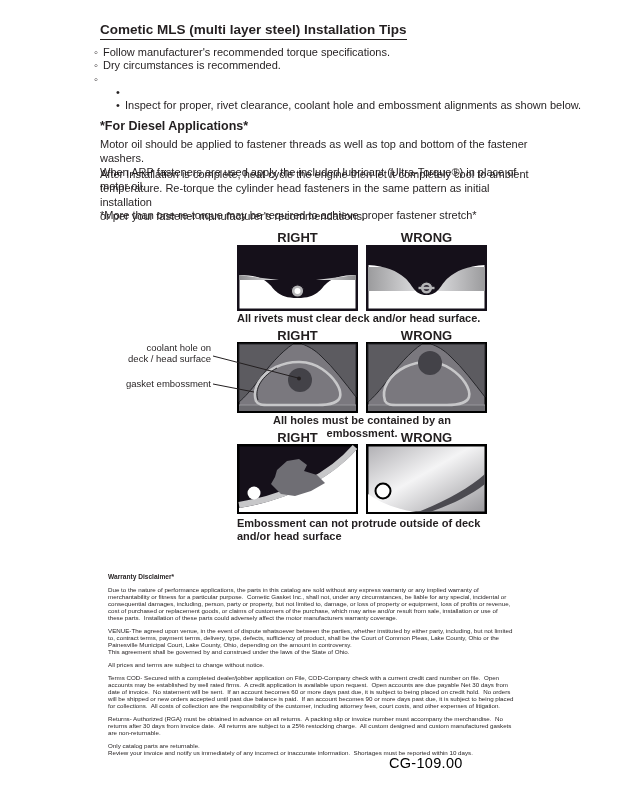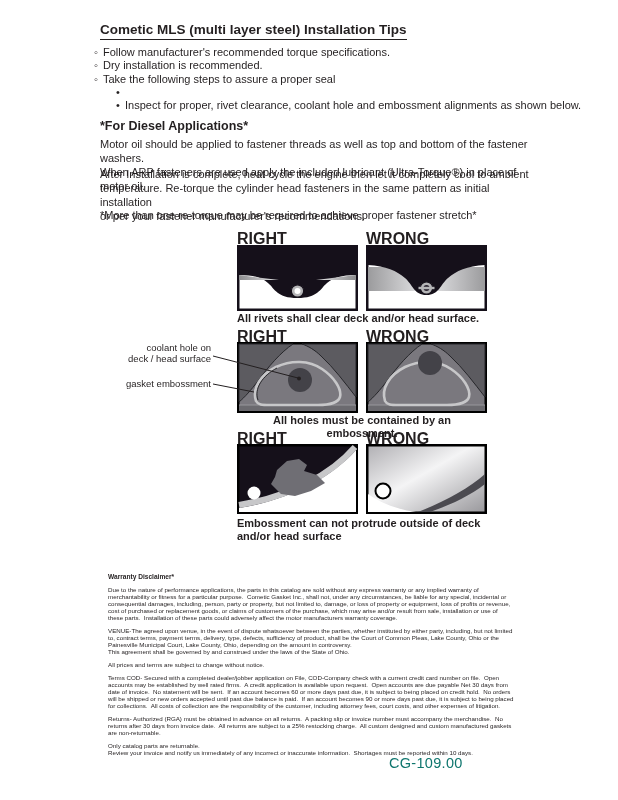--- a/index.html
+++ b/index.html
@@ -18,21 +18,21 @@
   .bullets { left:94px; top:46px; font-size:11px; line-height:13.3px; }
   .brow { display:flex; }
   .bmark { width:9px; flex:0 0 9px; }
   .srow { display:flex; margin-left:22px; }
   .smark { width:9px; flex:0 0 9px; }
 
   .diesel-heading { left:100px; top:119px; font-size:12.5px; font-weight:bold; }
   .para { left:100px; font-size:11px; line-height:14px; width:430px; }
   .p1 { top:137px; } .p2 { top:167px; } .p3 { top:208px; }
 
-  .dlabel { width:121px; font-size:16px; font-weight:bold; }
+  .dlabel { width:121px; text-align:center; font-size:13px; font-weight:bold; }
   .lx1 { left:237px; } .lx2 { left:366px; }
   .ry1 { top:230px; } .ry2 { top:328px; } .ry3 { top:430px; }
 
   .dbox { width:121px; }
   .by1 { top:245px; } .by2 { top:342px; } .by3 { top:444px; }
   .dbox svg { display:block; }
 
   .cap { font-size:11px; font-weight:bold; line-height:12.5px; }
   .cap1 { left:237px; top:312px; width:280px; }
   .cap2 { left:237px; top:414px; width:250px; text-align:center; }
@@ -40,41 +40,40 @@
 
   .ann { font-size:9.5px; line-height:11px; text-align:right; width:110px; }
   .ann-coolant { left:101px; top:342px; }
   .ann-emboss  { left:101px; top:378px; }
   .ann-overlay { left:0; top:0; pointer-events:none; }
 
   .disclaimer { left:108px; top:573px; width:406px; font-size:6.2px; line-height:7px; }
   .disclaimer h4 { font-size:6.6px; margin:0 0 6px 0; }
   .disclaimer p { margin:0 0 6px 0; }
 
-  .doc-code { left:389px; top:755px; font-size:14.5px; letter-spacing:0.3px; color:#0f766e; }
+  .doc-code { left:389px; top:755px; font-size:14.5px; letter-spacing:0.3px; color:#000000; }
 </style>
 </head>
 <body>
 
 <div class="page">
 
   <div class="abs title">Cometic MLS (multi layer steel) Installation Tips</div>
 
   <div class="abs bullets">
     <div class="brow">
       <span class="bmark">◦</span>
       <span>Follow manufacturer's recommended torque specifications.</span>
     </div>
     <div class="brow">
       <span class="bmark">◦</span>
-      <span>Dry installation is recommended.</span>
+      <span>Dry circumstances is recommended.</span>
     </div>
     <div class="brow">
       <span class="bmark">◦</span>
-      <span>Take the following steps to assure a proper seal</span>
     </div>
     <div class="srow">
       <span class="smark">•</span>
     </div>
     <div class="srow">
       <span class="smark">•</span>
       <span>Inspect for proper, rivet clearance, coolant hole and embossment alignments as shown below.</span>
     </div>
   </div>
 
@@ -119,21 +118,21 @@
         </linearGradient>
       </defs>
       <rect x="1.25" y="1.25" width="118.5" height="63.5" fill="#ffffff" stroke="#15101a" stroke-width="2.5"></rect>
       <rect x="2" y="22" width="117" height="24" fill="url(#r1w)"></rect>
       <path d="M2,2 H119 V20 C101,21 90,26 82,33 C74,40 73,50 60.5,50 C48,50 47,40 39,33 C31,26 20,21 2,20 Z" fill="#15101a"></path>
       <circle cx="60.5" cy="43" r="6.2" fill="#b5b5b7" stroke="#15101a" stroke-width="1.2"></circle>
       <circle cx="60.5" cy="43" r="3" fill="#2a2430"></circle>
       <rect x="52.5" y="41.8" width="16" height="2.4" fill="#b5b5b7"></rect>
     </svg>
   </div>
-  <div class="abs cap cap1">All rivets shall clear deck and/or head surface.</div>
+  <div class="abs cap cap1">All rivets must clear deck and/or head surface.</div>
 
   <div class="abs dlabel lx1 ry2">RIGHT</div>
   <div class="abs dlabel lx2 ry2">WRONG</div>
 
   <div class="abs dbox lx1 by2">
     <svg width="121" height="71" viewBox="0 0 121 71">
       <rect x="1.25" y="1.25" width="118.5" height="68.5" fill="#7a787e" stroke="#000000" stroke-width="2.5"></rect>
       <path d="M2,2 L56,2 C44,10 31,25 21,39 C14,48 8,55 2,60 Z" fill="#5c5b60" stroke="#26262a" stroke-width="1"></path>
       <path d="M65,2 L119,2 L119,55 C108,41 97,26 84,14 C78,8 71,4 65,2 Z" fill="#5c5b60" stroke="#26262a" stroke-width="1"></path>
       <rect x="2" y="63" width="117" height="6" fill="#6b6a6f"></rect>

